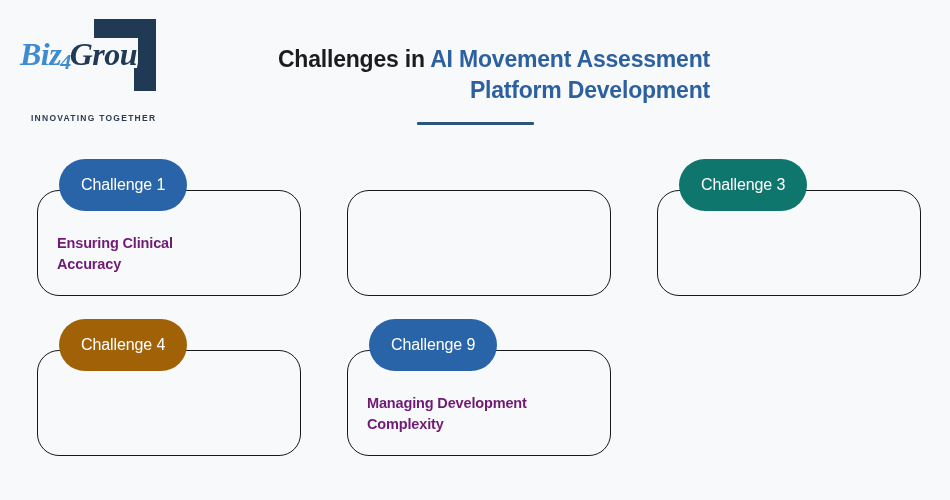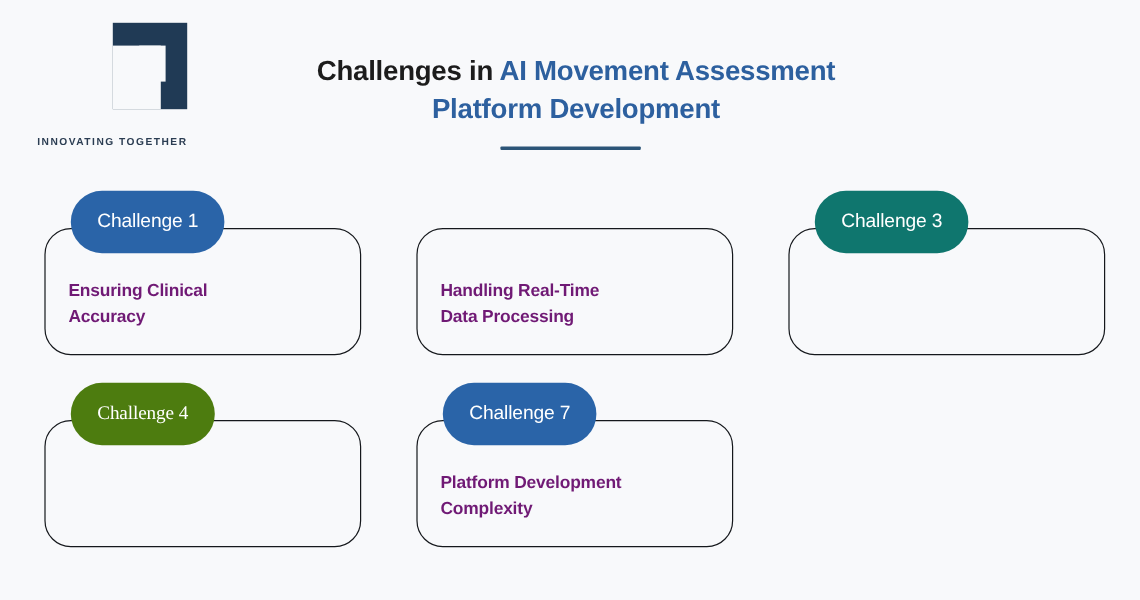--- a/index.html
+++ b/index.html
@@ -81,21 +81,21 @@
     font-family: "Liberation Sans", sans-serif;
     margin-top: 37px;
   }
 
   
   .heading {
     position: absolute;
     left: 250px;
     top: 44px;
     width: 460px;
-    text-align: center;
+    text-align: right;
     font-size: 23px;
     font-weight: 700;
     line-height: 31px;
     color: #1c1c1c;
     letter-spacing: -0.2px;
   }
   .heading .accent { color: #2d609f; }
   .heading-rule {
     position: absolute;
     left: 417px;
@@ -146,42 +146,41 @@
     box-sizing: border-box;
   }
 </style>
 </head>
 <body style="background: rgb(248, 249, 251);">
 
 <div class="logo">
   <div class="logo-mark" style="background: rgb(32, 58, 85);"></div>
   <div class="logo-mark-notch" style="background: rgb(248, 249, 251);"></div>
   <div class="logo-mark-notch2" style="background: rgb(248, 249, 251);"></div>
+  <div class="logo-wordmark"><span class="lw-biz" style="color: rgb(63, 139, 208);">Biz</span><span class="lw-four" style="color: rgb(63, 139, 208);">4</span><span class="lw-group" style="color: rgb(32, 58, 85);">Group</span></div>
   <div class="logo-tagline">INNOVATING TOGETHER</div>
 </div>
 
 <div class="heading"><span>Challenges in </span><span class="accent" style="color: rgb(45, 96, 159);">AI Movement Assessment Platform Development</span></div>
 <div class="heading-rule" style="background: rgb(44, 85, 120);"></div>
 
 <div class="card" style="left:37px;  top:190px;">
   <div class="badge" style="background: rgb(42, 100, 168);">Challenge 1</div>
   <div class="card-body">Ensuring Clinical
 Accuracy</div>
 </div>
 
 <div class="card" style="left:347px; top:190px;">
-  <div class="card-body">Handling Real-Time
-Data Processing</div>
 </div>
 
 <div class="card" style="left:657px; top:190px;">
   <div class="badge" style="background: #0f766e;">Challenge 3</div>
 </div>
 
 <div class="card" style="left:37px;  top:350px;">
-  <div class="badge" style="background: #4d7c0f; font-family: Liberation Serif, serif;">Challenge 4</div>
+  <div class="badge" style="background: #a16207;">Challenge 4</div>
 </div>
 
 <div class="card" style="left:347px; top:350px;">
-  <div class="badge" style="background: rgb(42, 100, 168);">Challenge 7</div>
-  <div class="card-body">Platform Development
+  <div class="badge" style="background: rgb(42, 100, 168);">Challenge 9</div>
+  <div class="card-body">Managing Development
 Complexity</div>
 </div>
 
 </body></html>

